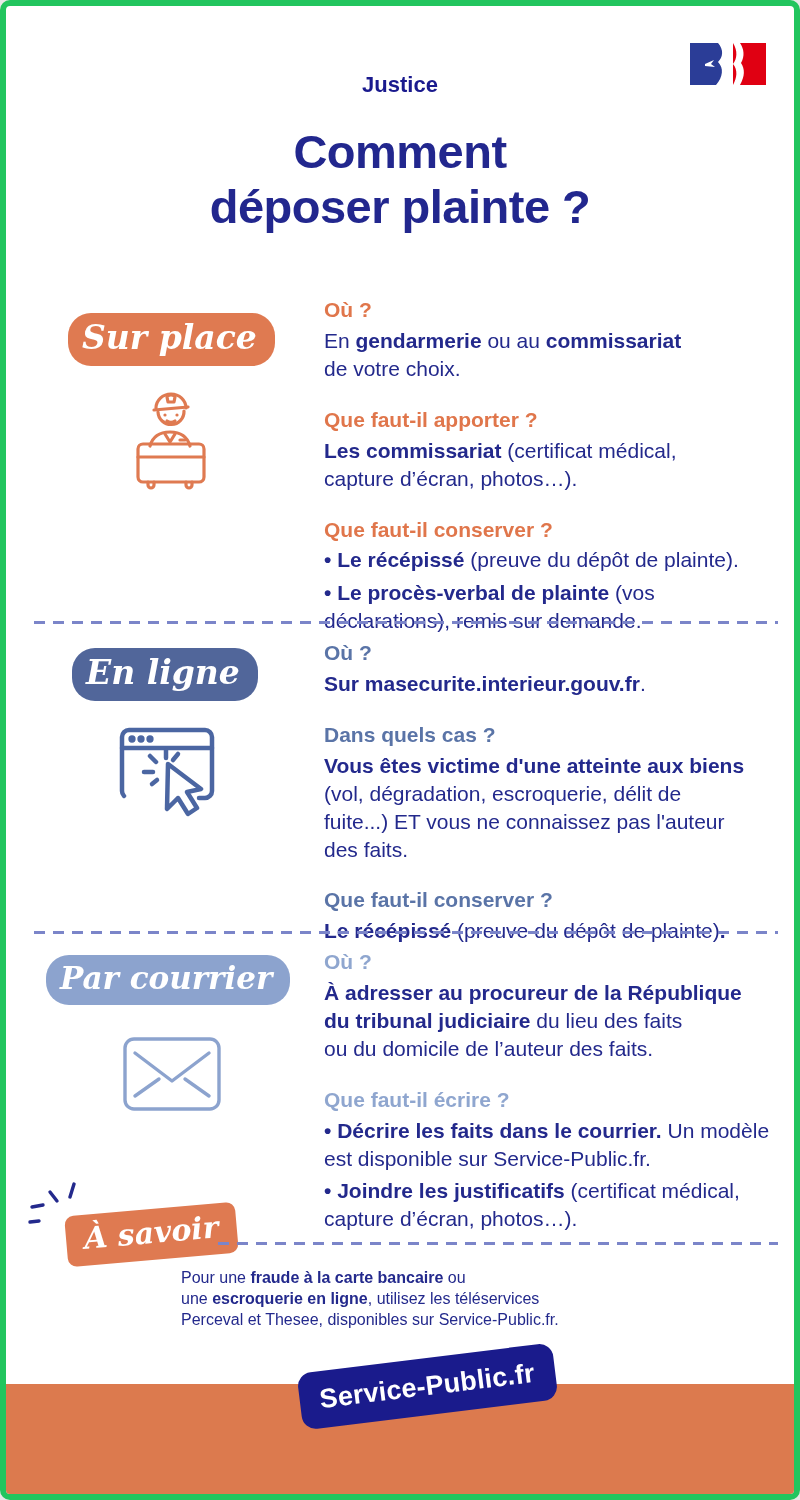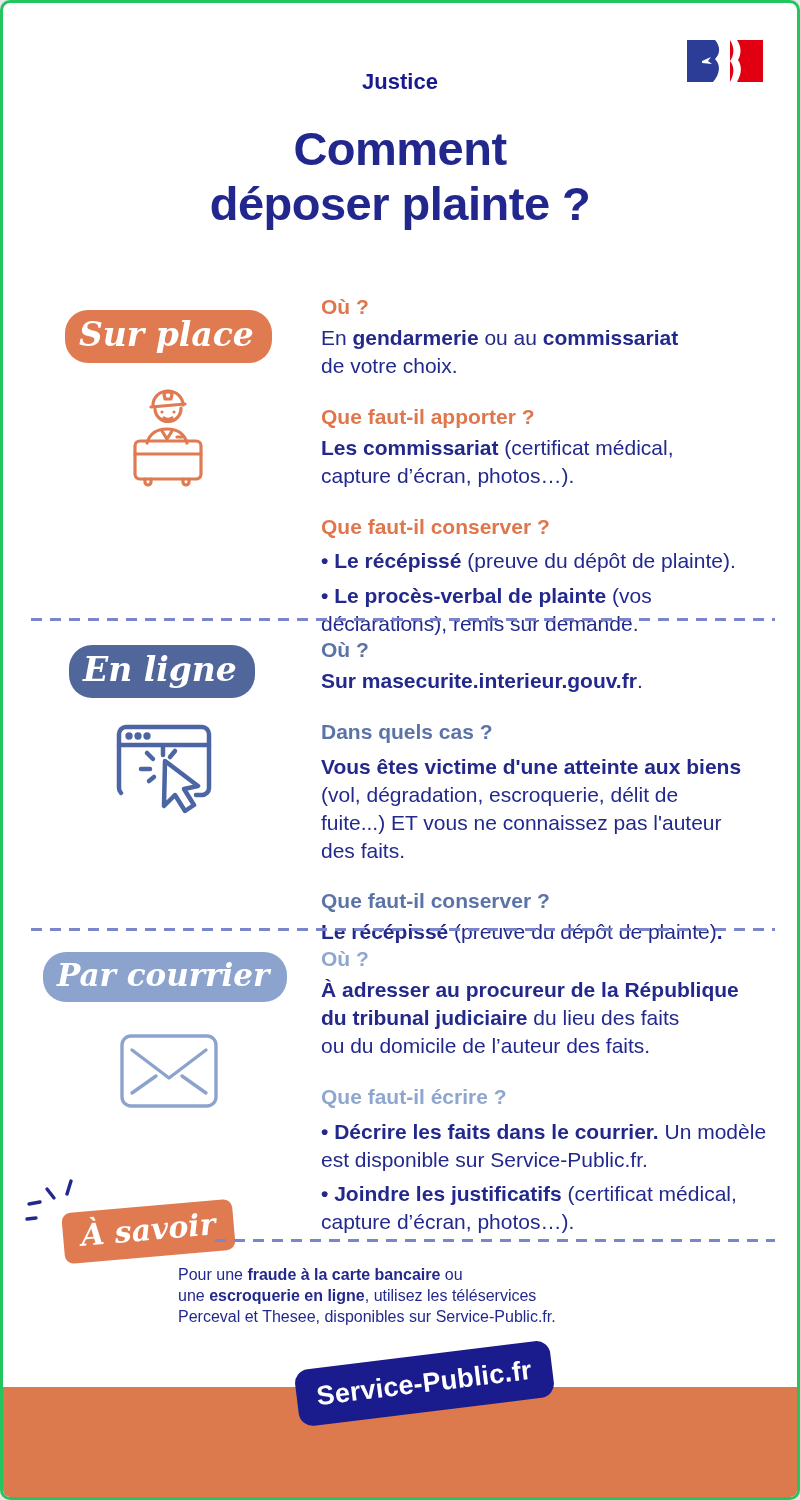--- a/index.html
+++ b/index.html
@@ -1,19 +1,19 @@
 <!DOCTYPE html>
 <html><head>
 <meta charset="utf-8">
 <style>
   * { margin:0; padding:0; box-sizing:border-box; }
   body { background:#e8e8e8; font-family:"Liberation Sans", sans-serif; }
   .poster {
     position:relative; width:800px; height:1500px; margin:0 auto;
-    background:#ffffff; border:3px solid #22c55e; border-radius:10px;
+    background:#ffffff; border:6px solid #22c55e; border-radius:10px;
     overflow:hidden; color:#23298C;
   }
   .b { font-weight:700; }
   
   .category { position:absolute; top:66px; left:0; width:100%; text-align:center;
     font-size:22px; font-weight:700; color:#1A1A8E; }
   .title { position:absolute; top:118px; left:0; width:100%; text-align:center;
     font-size:47px; line-height:1.18; font-weight:700; color:#22278E; letter-spacing:-0.5px; }
   .logo { position:absolute; top:37px; left:684px; width:78px; height:42px; }
   
@@ -25,21 +25,21 @@
   .banner-courrier   { top:949px; left:40px;  background:#8CA3CE; font-size:31px; }
   
   .col { position:absolute; left:318px; width:468px; font-size:21px; line-height:1.33; }
   .col-1 { top:290px; } .col-2 { top:633px; } .col-3 { top:942px; }
   .col h3 { font-size:21px; font-weight:700; margin:23px 0 3px 0; }
   .col h3:first-child { margin-top:0; }
   .s1 h3 { color:#E0764B; }
   .s2 h3 { color:#5A74A7; }
   .s3 h3 { color:#8FA6CF; }
   .col p { margin:0 0 5px 0; white-space:pre-wrap; }
-  .col p.spaced { margin-top:7px; }
+  .col p.spaced { margin-top:1px; }
   
   .icon-wrap { position:absolute; }
   
   .dash { position:absolute; height:3px;
     background:repeating-linear-gradient(90deg,#7B85C9 0 11px, transparent 11px 19px); }
   .dash-1 { top:615px; left:28px; width:744px; }
   .dash-2 { top:925px; left:28px; width:744px; }
   .dash-3 { top:1236px; left:212px; width:560px; }
   
   .asavoir-badge { position:absolute; top:1203px; left:60px; display:inline-block;

